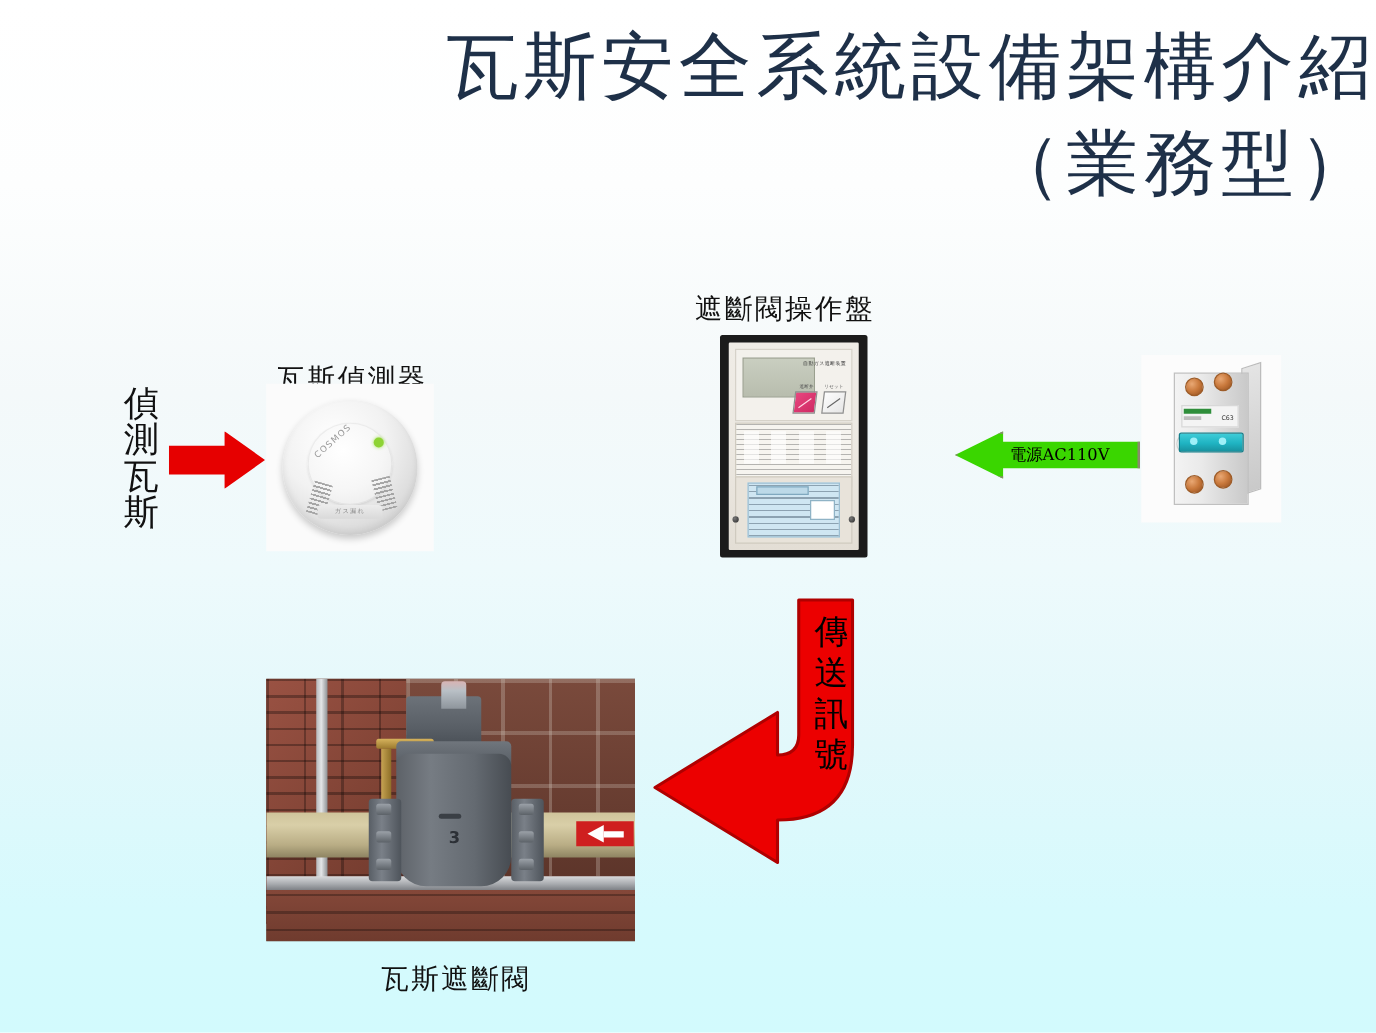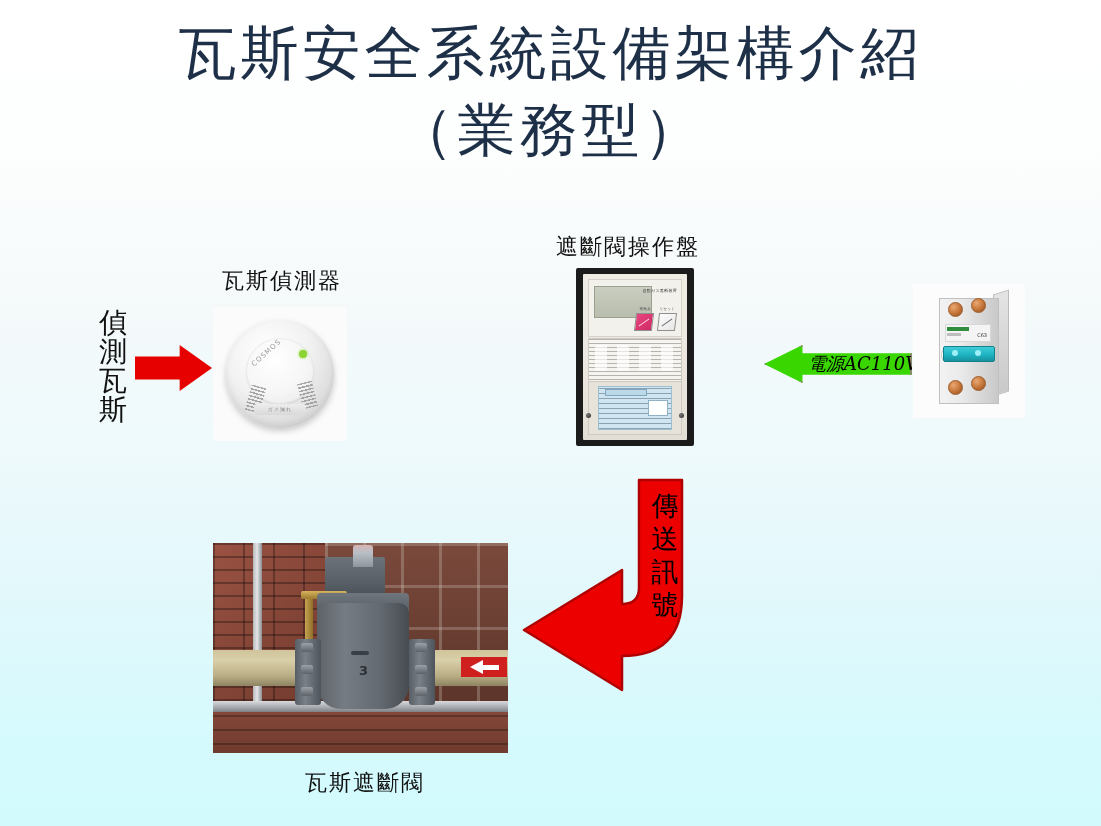--- a/index.html
+++ b/index.html
@@ -26,21 +26,21 @@
     width: 1101px;
     height: 826px;
   }
 
   
   .title-block {
     position: absolute;
     left: 0;
     top: 22px;
     width: 1101px;
-    text-align: center;
+    text-align: right;
     color: #1e3048;
     font-family: "DejaVu Serif", "Liberation Serif", serif;
     font-weight: 400;
     letter-spacing: 4px;
     line-height: 1.08;
   }
   .title-line1 { font-size: 58px; display: block; }
   .title-line2 { font-size: 58px; display: block; margin-top: 14px; }
 
   
@@ -447,24 +447,23 @@
     background: #3ad600;
     border: 2px solid #8a8a6e;
     box-sizing: border-box;
     clip-path: polygon(0% 50%, 26% 0%, 26% 22%, 100% 22%, 100% 78%, 26% 78%, 26% 100%);
   }
   .arrow-green .txt {
     position: absolute;
     left: 42px; top: 50%;
     transform: translateY(-50%);
     font-family: "DejaVu Serif", "Liberation Serif", serif;
-    font-size: 18px;
+    font-size: 13px;
     color: #000000;
     white-space: nowrap;
-    font-style: italic;
   }
 
   
   .arrow-elbow {
     position: absolute;
     left: 516px; top: 478px;
     width: 180px; height: 220px;
   }
   .arrow-elbow svg { display: block; }
   .arrow-elbow .vtxt {
@@ -491,21 +490,21 @@
 
   <div class="vlabel" style="left:96px; top:308px;">
     <span>偵</span>
     <span>測</span>
     <span>瓦</span>
     <span>斯</span>
   </div>
 
   <div class="arrow-red-small"></div>
 
-  <div class="label" style="left:222px; top:266px;">瓦斯偵測器</div>
+  <div class="label" style="left:222px; top:288px;">瓦斯偵測器</div>
 
   <div class="photo" id="detector-photo">
     <div class="det-body">
       <div class="det-inner"></div>
       <div class="det-led"></div>
       <div class="det-brand">COSMOS</div>
       <div class="det-vent left"></div>
       <div class="det-vent right"></div>
       <div class="det-foot">ガス漏れ</div>
     </div>

